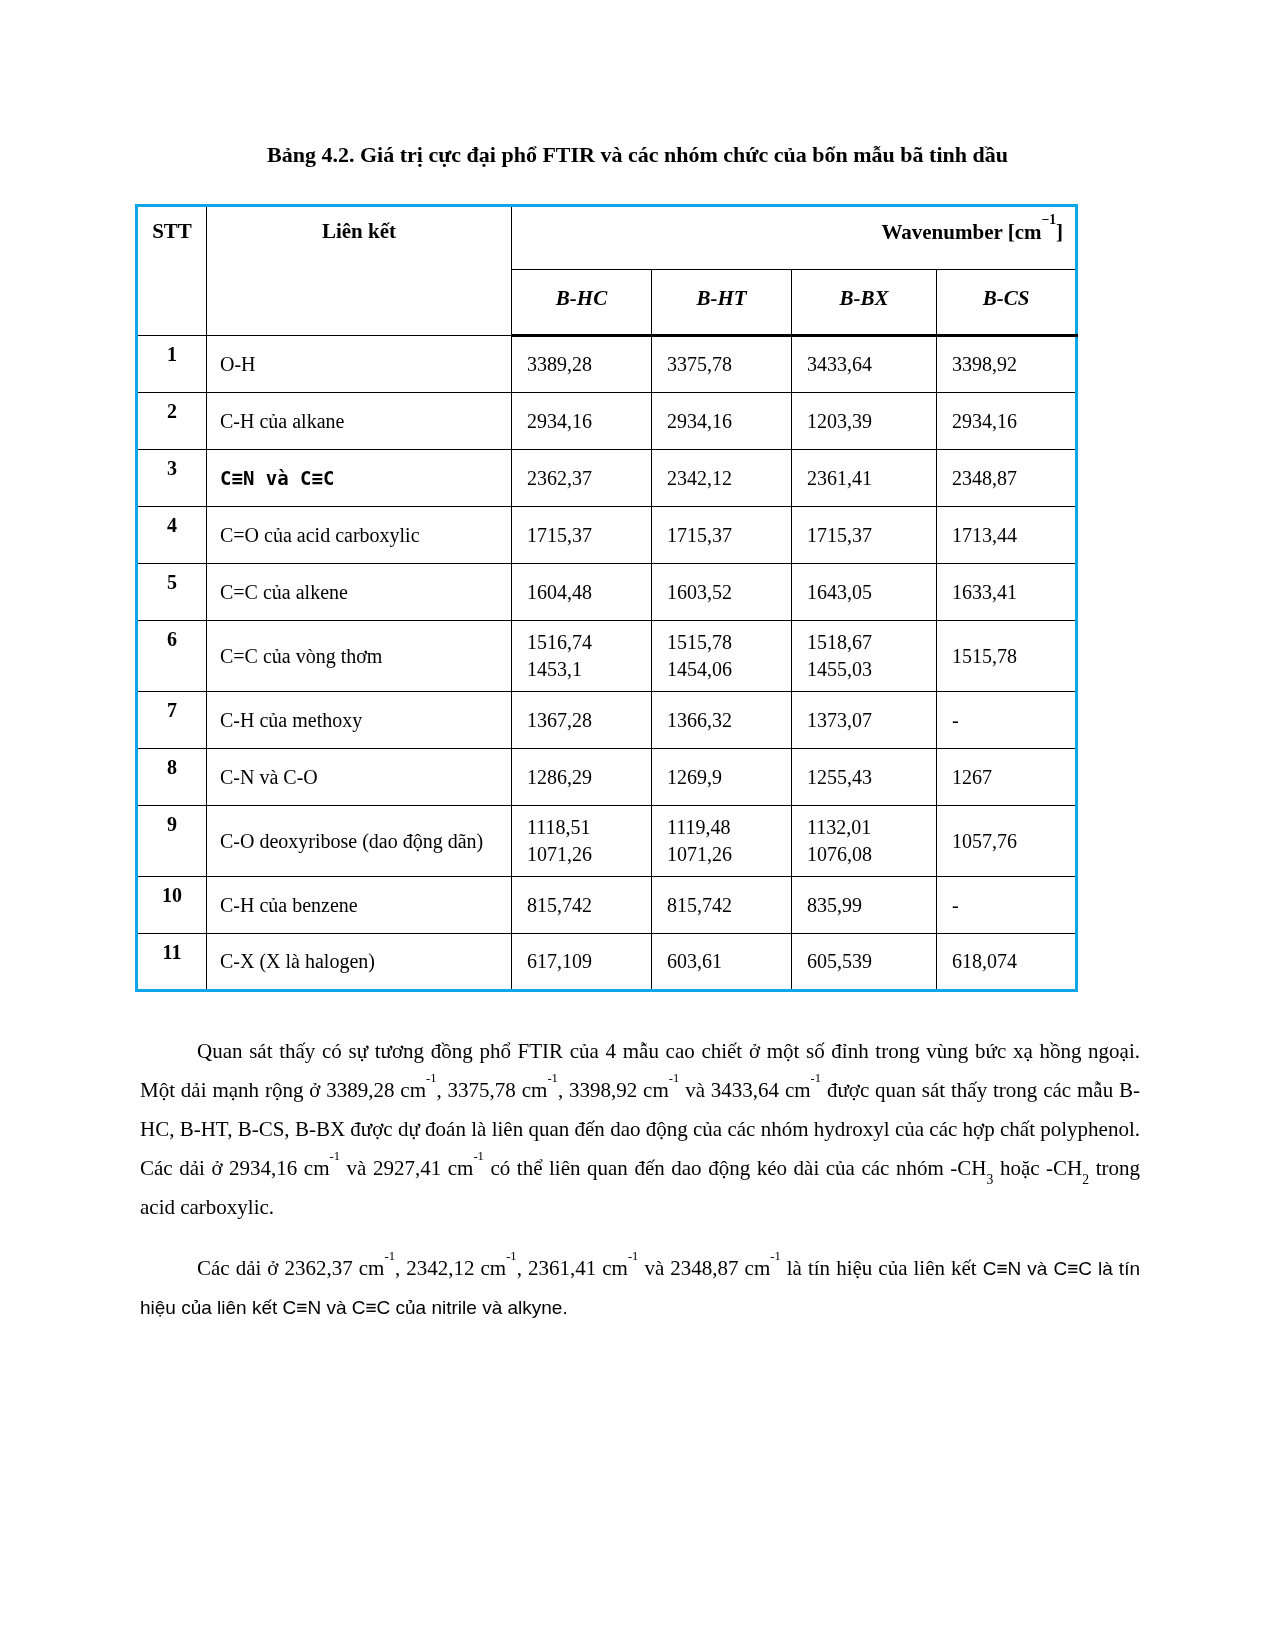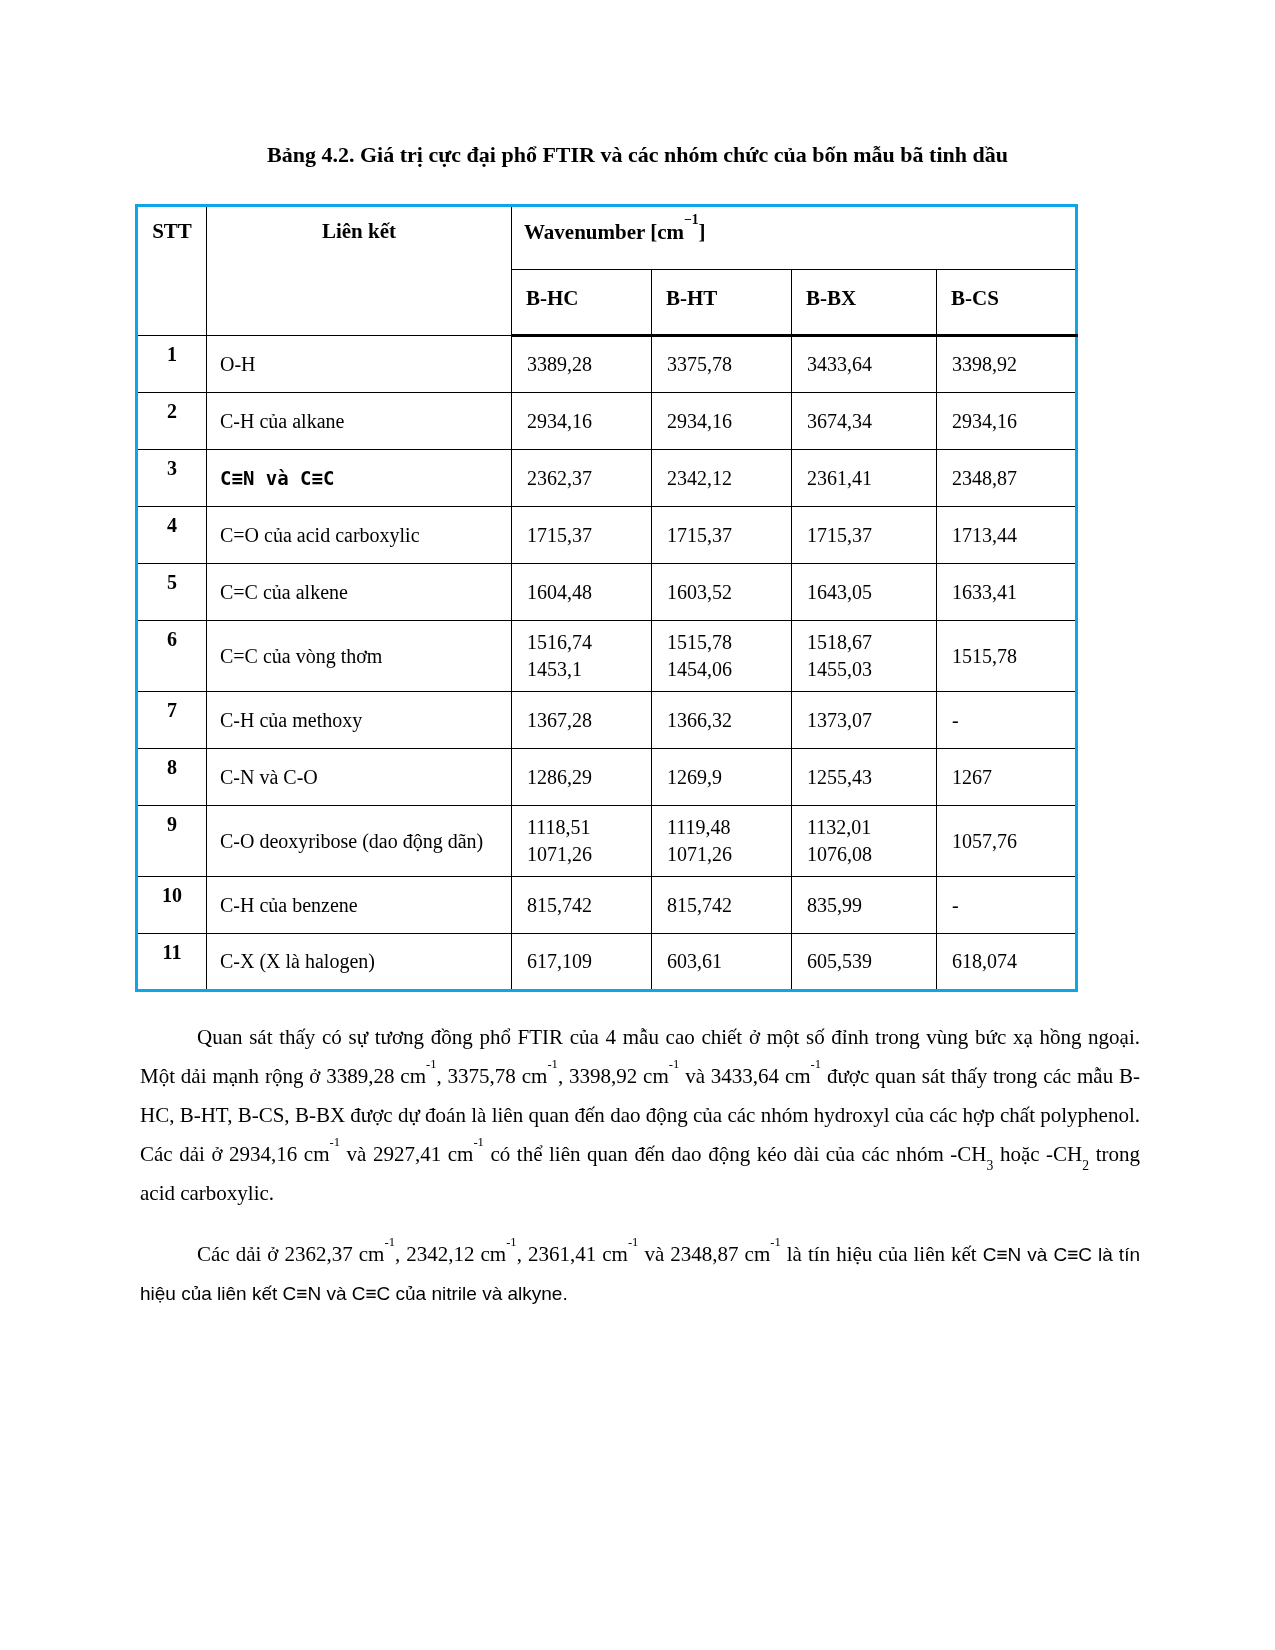--- a/index.html
+++ b/index.html
@@ -23,43 +23,43 @@
     table-layout:fixed;
     width:940px;
     margin:36px 0 0 135px;
     border:3px solid #0ea5e9;
   }
   table.ftir th, table.ftir td { border:1px solid #000; }
 
   thead th { font-weight:bold; font-size:21px; vertical-align:top; padding:12px 12px; }
   th.hdr-stt { text-align:center; border-bottom:3px solid #000; }
   th.hdr-bond { text-align:center; border-bottom:3px solid #000; }
-  th.hdr-wav { text-align:left; border-bottom:3px solid #000; height:64px; }
-  tr.samples-row th { text-align:left; border-bottom:3px solid #000; height:66px; padding:16px 14px; }
+  th.hdr-wav { text-align:right; border-bottom:3px solid #000; height:64px; }
+  tr.samples-row th { text-align:center; border-bottom:3px solid #000; height:66px; padding:16px 14px;font-style:italic; }
 
   tbody tr { height:57px; }
   td.stt {
     text-align:center; font-weight:bold; vertical-align:top;
     padding-top:7px; font-size:20px;
   }
   td.bond {
     text-align:left; vertical-align:middle;
     padding:10px 17px 10px 13px; font-size:20px;
   }
   td.bond.mono {
     font-family:"DejaVu Sans Mono", monospace;
     font-weight:bold; font-size:19px;margin-left:24px;
   }
   td.val {
     text-align:left; vertical-align:middle;
     padding:8px 24px 8px 15px; font-size:20px;
     white-space:pre-line; line-height:1.35;
   }
 
-  .body-text { margin:26px 135px 0 140px; }
+  .body-text { margin:40px 135px 0 140px; }
   .para {
     font-size:21px;
     line-height:39px;
     text-align:justify;
     text-indent:57px;
     margin-bottom:22px;
   }
   sup.s {
     font-size:0.6em;
     position:relative; top:-0.55em;
@@ -114,21 +114,21 @@
         <td class="val">3389,28</td>
         <td class="val">3375,78</td>
         <td class="val">3433,64</td>
         <td class="val">3398,92</td>
       </tr>
       <tr>
         <td class="stt">2</td>
         <td class="bond">C-H của alkane</td>
         <td class="val">2934,16</td>
         <td class="val">2934,16</td>
-        <td class="val">3674,34</td>
+        <td class="val">1203,39</td>
         <td class="val">2934,16</td>
       </tr>
       <tr>
         <td class="stt">3</td>
         <td class="bond mono">C≡N và C≡C</td>
         <td class="val">2362,37</td>
         <td class="val">2342,12</td>
         <td class="val">2361,41</td>
         <td class="val">2348,87</td>
       </tr>

